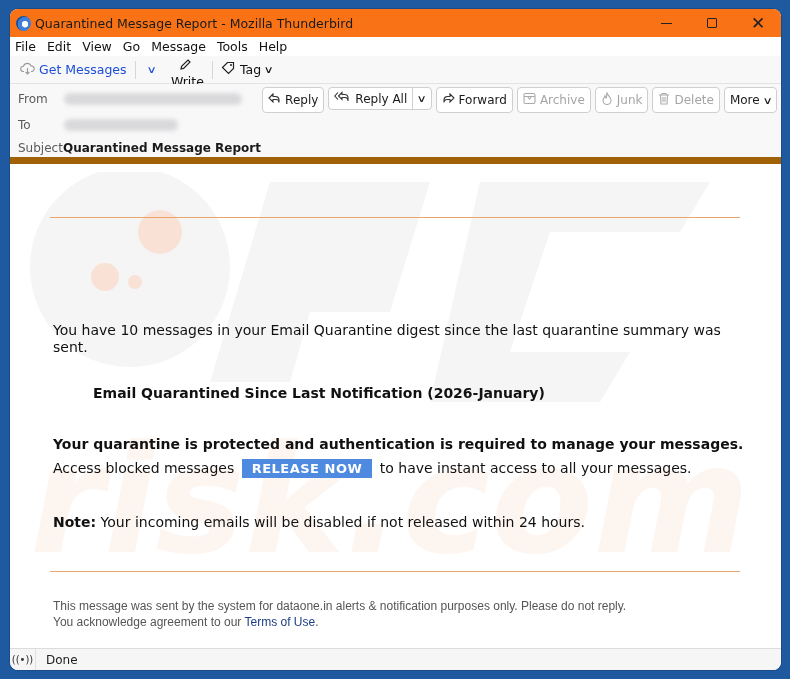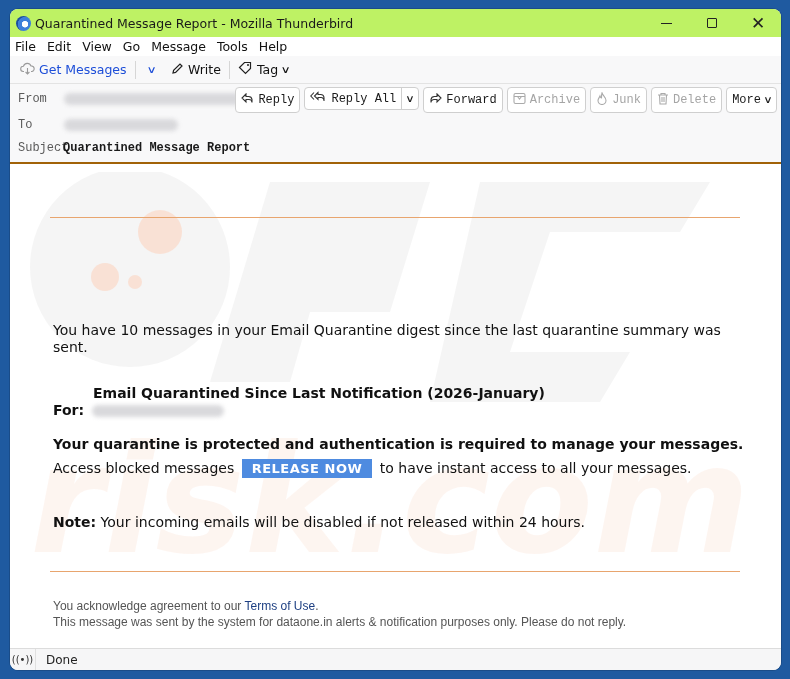--- a/index.html
+++ b/index.html
@@ -15,21 +15,21 @@
     width: 771px; height: 661px;
     background: #ffffff;
     border-radius: 8px;
     overflow: hidden;
     box-shadow: 0 0 0 1px rgba(0,0,0,0.15);
   }
   
   .titlebar {
     height: 28px;
     display: flex; align-items: center;
-    background: #bef264;
+    background: #f97316;
     position: relative;
   }
   .app-icon {
     width: 15px; height: 15px; margin-left: 6px; margin-right: 4px;
     border-radius: 50%;
     background: radial-gradient(circle at 60% 55%, #ffffff 0 3px, #3d7fd9 3.5px 7px, #1b4f9e 7.5px);
   }
   .title-text { font-size: 12.5px; color: #1a1a1a; }
   .win-controls { position: absolute; right: 0; top: 0; display: flex; height: 28px; }
   .win-btn { width: 46px; height: 28px; display: flex; align-items: center; justify-content: center; color: #222; font-size: 15px; }
@@ -43,21 +43,21 @@
 
   
   .toolbar { height: 28px; display: flex; align-items: center; padding-left: 6px; background: #f8f8f9; border-bottom: 1px solid #e3e3e3; }
   .tb-btn { display: flex; align-items: center; font-size: 12.5px; color: #111; padding: 0 4px; height: 24px; }
   .tb-btn.disabled { color: #1d4ed8; text-align: center; }
   .tb-sep { width: 1px; height: 18px; background: #d6d6d6; margin: 0 4px; }
   .tb-icon { margin-right: 4px; font-size: 13px; }
   .chev { font-size: 10px; margin-left: 4px; display:inline-block; transform: scaleX(1.4); }
 
   
-  .header-pane { background: #f8f8f9; border-bottom: 2px solid #a16207; height: 80px; position: relative; font-family: Liberation Mono, monospace; }
+  .header-pane { background: #f8f8f9; border-bottom: 7px solid #a16207; height: 80px; position: relative; }
   .hdr-row { position: absolute; left: 8px; display: flex; align-items: center; font-size: 12px; }
   .hdr-label { color: #5a5a5a; width: 46px; }
   .blur { height: 12px; border-radius: 6px; background: #d9d9dc; filter: blur(2px); }
   .subject-val { font-weight: bold; color: #1a1a1a; font-size: 12px; }
   .actions { position: absolute; right: 4px; top: 3px; display: flex; gap: 4px; }
   .act-btn { height: 23px; border: 1px solid #cfcfcf; border-radius: 4px; background:#fff; display:flex; align-items:center; padding: 12px 5px; font-size: 12px; color:#1a1a1a; }
   .act-btn.disabled { color: #a5a5a5; }
   .act-btn .ic { margin-right: 4px; font-size: 12px; }
   .act-split { display:flex; border: 1px solid #cfcfcf; border-radius: 4px; background:#fff; height: 23px; }
   .act-split .part { display:flex; align-items:center; padding: 0 5px; font-size: 12px; color:#1a1a1a; }
@@ -116,21 +116,21 @@
             <path d="M4 9.5 H3.2 A2.6 2.6 0 0 1 3.4 4.3 A4 4 0 0 1 11 4 A2.7 2.7 0 0 1 11.8 9.5 H11" fill="none" stroke="#9a9a9a" stroke-width="1.1"></path>
             <path d="M7.5 6 V12 M5.6 10 L7.5 12 L9.4 10" fill="none" stroke="#9a9a9a" stroke-width="1.1"></path>
           </svg>
       </span>
       <span>Get Messages</span>
     </div>
     <div class="tb-sep"></div>
     <div class="tb-btn disabled">
         <span class="chev">∨</span>
       </div>
-    <div class="tb-btn" style="margin-left:8px;">
+    <div class="tb-btn" style="margin-left:8px;flex-direction:column;">
       <span class="tb-icon">
         <svg width="13" height="13" viewBox="0 0 13 13">
             <path d="M2 11 L2.6 8.4 L9 2 L11 4 L4.6 10.4 Z" fill="none" stroke="#222" stroke-width="1.2"></path>
           </svg>
       </span>
       <span>Write</span>
     </div>
     <div class="tb-sep"></div>
     <div class="tb-btn">
       <span class="tb-icon">
@@ -234,45 +234,41 @@
 
     <div class="rule" style="top:45px;"></div>
 
 
     <div class="p" style="top:150px; width:690px;">
       <span>You have 10 messages in your Email Quarantine digest since the last quarantine summary was</span><br>
       <span>sent.</span>
     </div>
 
     <div class="p b" style="top:213px;margin-left:40px;">Email Quarantined Since Last Notification (2026-January)</div>
-    <div class="p b" style="top:230px; display:flex; align-items:center;">
-      <span>For:</span>
-      <div class="blur" style="width:132px; margin-left:8px;"></div>
-    </div>
 
     <div class="p b" style="top:264px;">Your quarantine is protected and authentication is required to manage your messages.</div>
     <div class="p" style="top:287px;">
       <span>Access blocked messages</span>
       <span class="release-btn">RELEASE NOW</span>
       <span>to have instant access to all your messages.</span>
     </div>
 
     <div class="p" style="top:342px;">
       <span class="b">Note:</span>
       <span>Your incoming emails will be disabled if not released within 24 hours.</span>
     </div>
 
     <div class="rule" style="top:399px;"></div>
 
     <div class="footer-text" style="top:426px;">
+      <div>This message was sent by the system for dataone.in alerts &amp; notification purposes only. Please do not reply.</div>
       <div>
         <span>You acknowledge agreement to our</span>
         <a>Terms of Use</a><span>.</span>
       </div>
-      <div>This message was sent by the system for dataone.in alerts &amp; notification purposes only. Please do not reply.</div>
     </div>
   </div>
 
   <div class="statusbar">
     <div class="status-icon">((•))</div>
     <span class="status-text">Done</span>
   </div>
 </div>
 
 </body></html>

